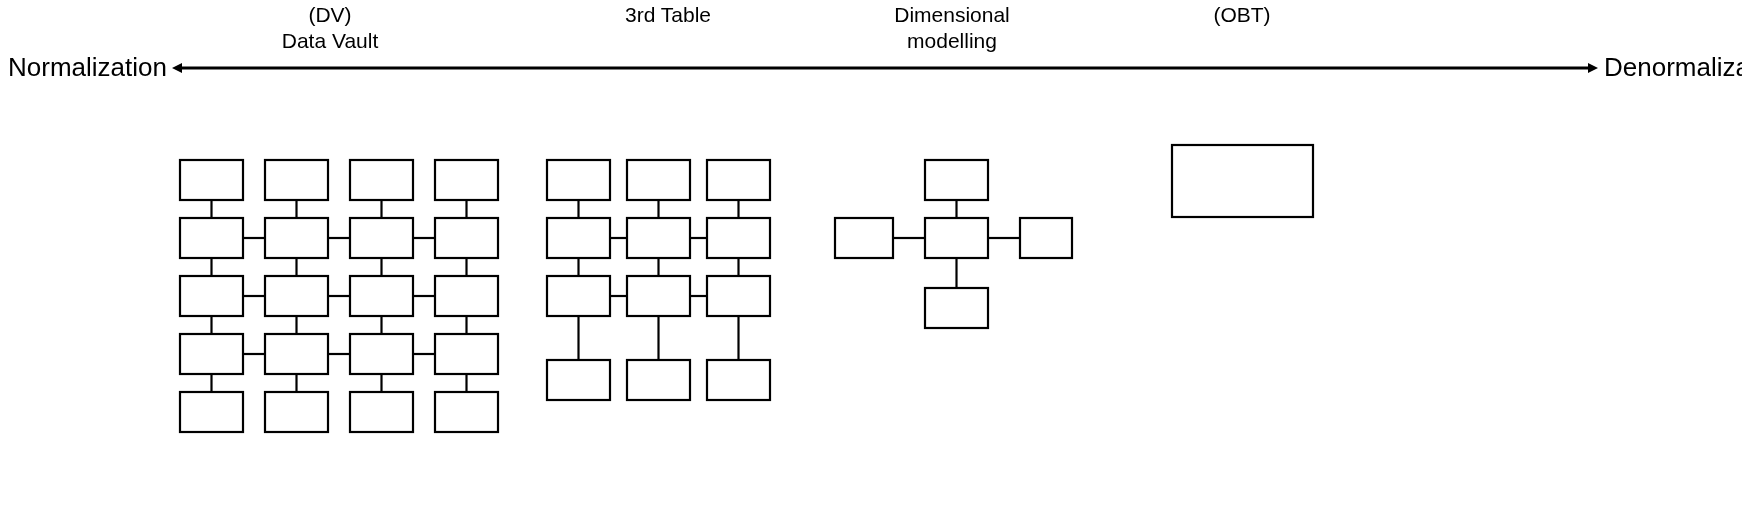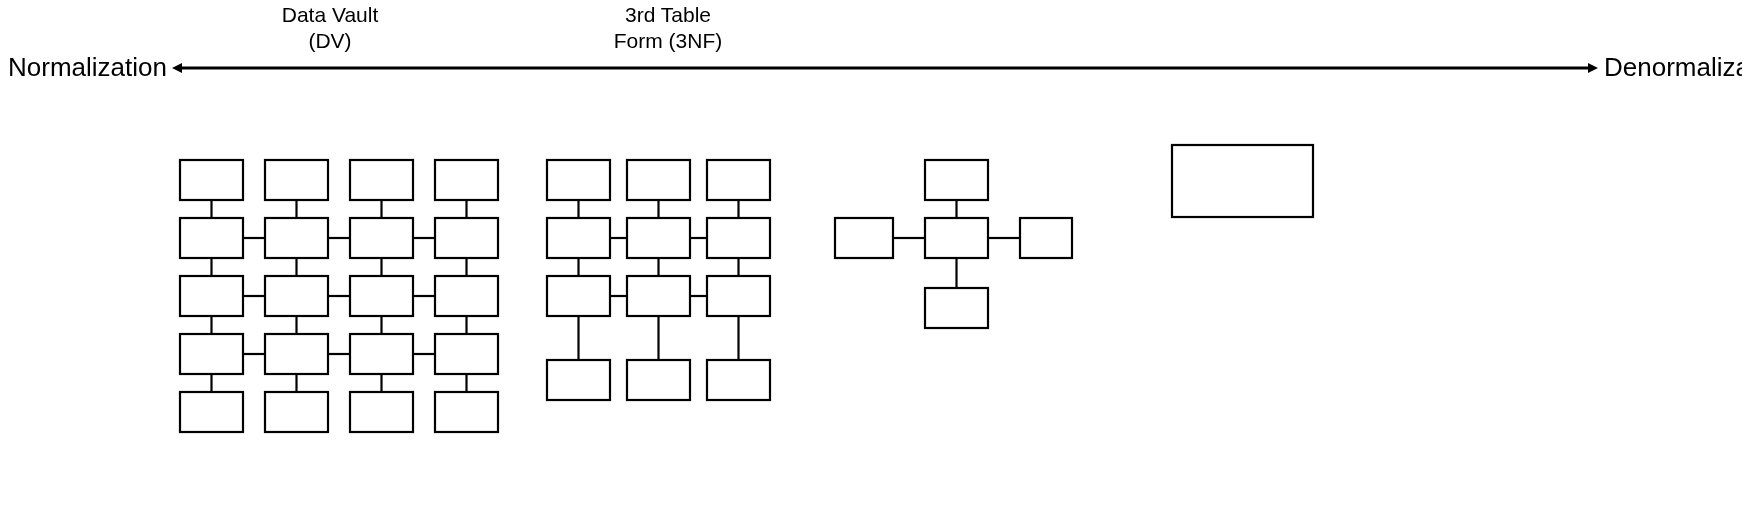--- a/index.html
+++ b/index.html
@@ -89,33 +89,35 @@
         <path d="M10,0 L0,5 L10,10 z" fill="#000000"></path>
       </marker>
       <marker id="arrowRight" markerWidth="12" markerHeight="12" refX="2" refY="5" orient="auto" markerUnits="userSpaceOnUse">
         <path d="M2,0 L12,5 L2,10 z" fill="#000000"></path>
       </marker>
     </defs>
     <line x1="12" y1="18" x2="1418" y2="18" stroke="#000000" stroke-width="3" marker-start="url(#arrowLeft)" marker-end="url(#arrowRight)"></line>
   </svg>
 
   <div class="stage-caption" id="caption-dv">
+    <span class="cap-line">(DV)</span>
     <span class="cap-line">Data Vault</span>
-    <span class="cap-line">(DV)</span>
   </div>
 
   <div class="stage-caption" id="caption-3nf">
     <span class="cap-line">3rd Table</span>
-    <span class="cap-line">Form (3NF)</span>
   </div>
 
   <div class="stage-caption" id="caption-dim">
+    <span class="cap-line">Dimensional</span>
+    <span class="cap-line">modelling</span>
   </div>
 
   <div class="stage-caption" id="caption-obt">
+    <span class="cap-line">(OBT)</span>
   </div>
 
   <svg class="diagram-svg" width="1742" height="524" viewBox="0 0 1742 524">
 
     <g id="g-dv">
 
       <g class="link-line">
         <line class="link-line" x1="211.5" y1="200" x2="211.5" y2="218"></line>
         <line class="link-line" x1="296.5" y1="200" x2="296.5" y2="218"></line>
         <line class="link-line" x1="381.5" y1="200" x2="381.5" y2="218"></line>

